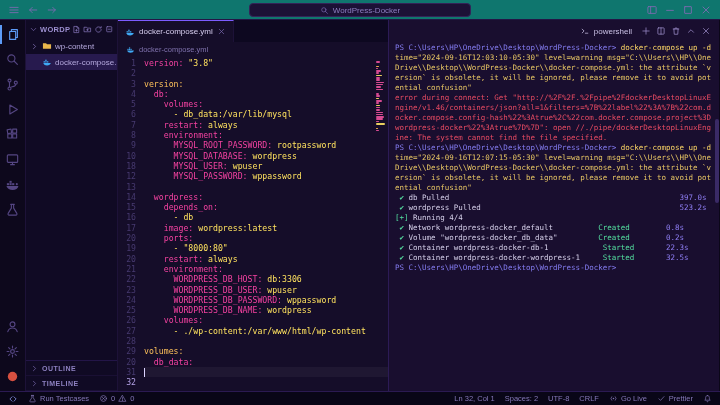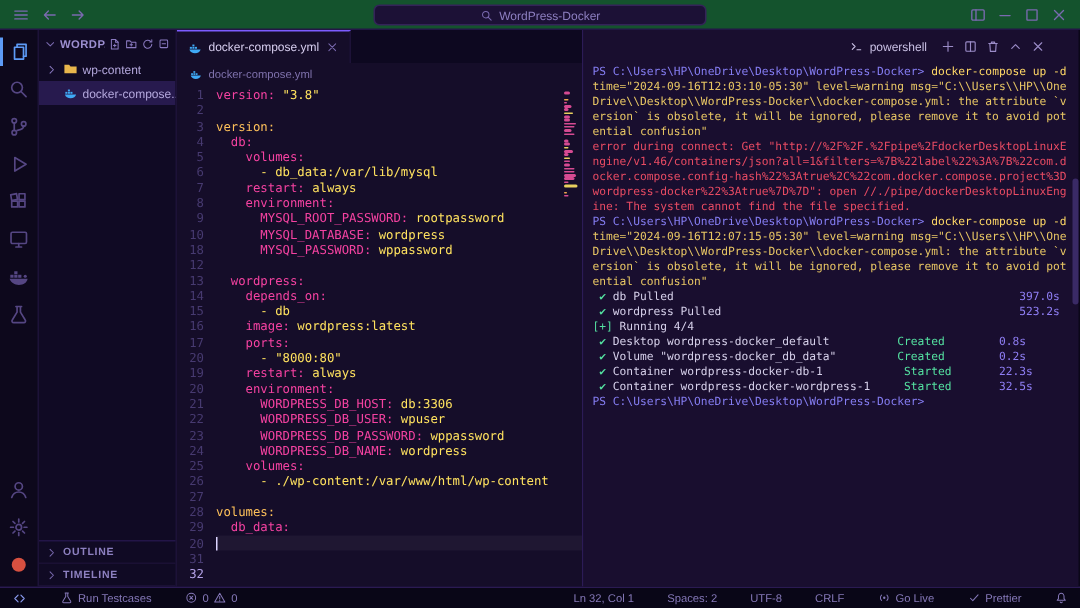--- a/index.html
+++ b/index.html
@@ -1,21 +1,21 @@
 <!DOCTYPE html>
 <html><head>
 <meta charset="utf-8">
 <style>
   *{margin:0;padding:0;box-sizing:border-box}
   html,body{width:720px;height:405px;overflow:hidden}
   body{background:#0b0718;font-family:"Liberation Sans","DejaVu Sans",sans-serif;color:#cfc8e8}
   .window{display:flex;flex-direction:column;width:720px;height:405px}
 
   
-  .titlebar{height:20px;background:#14532d;border-bottom:1px solid #231646;display:flex;align-items:center;justify-content:space-between;position:relative;flex:0 0 auto}
+  .titlebar{height:20px;background:#0f766e;border-bottom:1px solid #231646;display:flex;align-items:center;justify-content:space-between;position:relative;flex:0 0 auto}
   .tb-left{display:flex;align-items:center;gap:7px;padding-left:8px}
   .tb-right{display:flex;align-items:center;gap:6px;padding-right:8px}
   .tb-search{position:absolute;left:50%;top:3px;transform:translateX(-50%);width:222px;height:14px;background:#1c1136;border:1px solid #342359;border-radius:4px;display:flex;align-items:center;justify-content:center;gap:4px;font-size:8px;color:#8d7fc0;cursor:pointer}
 
   
   .icn{display:inline-flex;width:12px;height:12px;color:#7a6ab0;flex:0 0 auto}
   .icn svg{width:100%;height:100%}
   .icn.tiny{width:9px;height:9px}
   .icn.small{width:10px;height:10px}
 
@@ -60,41 +60,41 @@
   .cursor{display:inline-block;width:1px;height:9px;background:#dcd4ff;vertical-align:middle}
   .tk-k{color:#f542a1}
   .tk-t{color:#fdc05a}
   .tk-v{color:#ffe25f}
   .tk-w{color:#e8e3f5}
   .minimap{position:absolute;right:2px;top:4px;width:10px;display:flex;flex-direction:column;gap:.8px}
   .mm{height:1.5px;width:0;border-radius:1px}
 
   
   .terminal{width:330px;background:#190e2f;display:flex;flex-direction:column;position:relative;min-width:0}
-  .term-header{height:22px;display:flex;align-items:center;justify-content:flex-end;gap:9px;padding:0 22px;flex:0 0 auto}
+  .term-header{height:22px;display:flex;align-items:center;justify-content:flex-end;gap:9px;padding:0 8px;flex:0 0 auto}
   .term-tab{display:flex;align-items:center;gap:4px;font-size:8px;color:#c9c0e4;cursor:pointer}
   .term-tab .icn{width:10px;height:10px;color:#c9c0e4}
   .term-actions{display:flex;gap:5px}
   .term-actions .icn{width:10px;height:10px;color:#9b8cc8;cursor:pointer}
   .term-body{flex:1 1 auto;overflow:hidden;padding:1px 4px 0 6px;font-family:"DejaVu Sans Mono","DejaVu Sans",monospace;cursor:text}
   .tline{font-size:7.5px;line-height:10px;white-space:pre-wrap;word-break:break-all;min-height:10px}
   .t-pr{color:#857df2}
   .t-cm{color:#ffd866}
   .t-wr{color:#e8c664}
   .t-er{color:#e84b63}
   .t-ok{color:#54e0a0}
   .t-tx{color:#d6d0ea}
   .t-tm{color:#8f7ef4}
   .t-gr{color:#54e0a0}
   .term-scrollbar{position:absolute;top:22px;right:0;bottom:0;width:4px}
   .term-scrollbar .thumb{position:absolute;top:22%;height:84px;width:4px;background:#3a2a66;border-radius:2px}
 
   
   .statusbar{height:14px;background:#090617;border-top:1px solid #2b1a52;display:flex;align-items:center;justify-content:space-between;font-size:7.5px;color:#8578b8;flex:0 0 auto;padding:0 8px}
-  .st-left,.st-right{display:flex;align-items:center;gap:22px;white-space:nowrap}
+  .st-left,.st-right{display:flex;align-items:center;gap:10px;white-space:nowrap}
   .st-item{display:flex;align-items:center;gap:3px;cursor:pointer}
   .st-item .icn{width:9px;height:9px;color:#8578b8}
   .st-item[data-name="status-remote"] .icn{color:#8b9bf0;width:10px;height:10px}
 </style>
 </head>
 <body>
 
 <div class="window" data-name="vscode-window">
 
   <header class="titlebar" data-name="title-bar">
@@ -415,20 +415,21 @@
             <div class="cl" data-name="code-line-1"><span class="tk-k">version:</span><span class="tk-v"> "3.8"</span></div>
             <div class="cl" data-name="code-line-2"></div>
             <div class="cl" data-name="code-line-3"><span class="tk-t">version:</span></div>
             <div class="cl" data-name="code-line-4"><span class="tk-w">  </span><span class="tk-k">db:</span></div>
             <div class="cl" data-name="code-line-6"><span class="tk-w">    </span><span class="tk-k">volumes:</span></div>
             <div class="cl" data-name="code-line-7"><span class="tk-w">      </span><span class="tk-v">- db_data:/var/lib/mysql</span></div>
             <div class="cl" data-name="code-line-8"><span class="tk-w">    </span><span class="tk-k">restart:</span><span class="tk-v"> always</span></div>
             <div class="cl" data-name="code-line-9"><span class="tk-w">    </span><span class="tk-k">environment:</span></div>
             <div class="cl" data-name="code-line-10"><span class="tk-w">      </span><span class="tk-k">MYSQL_ROOT_PASSWORD:</span><span class="tk-v"> rootpassword</span></div>
             <div class="cl" data-name="code-line-11"><span class="tk-w">      </span><span class="tk-k">MYSQL_DATABASE:</span><span class="tk-v"> wordpress</span></div>
+            <div class="cl" data-name="code-line-12"><span class="tk-w">      </span><span class="tk-k">MYSQL_USER:</span><span class="tk-v"> wpuser</span></div>
             <div class="cl" data-name="code-line-13"><span class="tk-w">      </span><span class="tk-k">MYSQL_PASSWORD:</span><span class="tk-v"> wppassword</span></div>
             <div class="cl" data-name="code-line-14"></div>
             <div class="cl" data-name="code-line-15"><span class="tk-w">  </span><span class="tk-k">wordpress:</span></div>
             <div class="cl" data-name="code-line-16"><span class="tk-w">    </span><span class="tk-k">depends_on:</span></div>
             <div class="cl" data-name="code-line-17"><span class="tk-w">      </span><span class="tk-v">- db</span></div>
             <div class="cl" data-name="code-line-18"><span class="tk-w">    </span><span class="tk-k">image:</span><span class="tk-v"> wordpress:latest</span></div>
             <div class="cl" data-name="code-line-19"><span class="tk-w">    </span><span class="tk-k">ports:</span></div>
             <div class="cl" data-name="code-line-20"><span class="tk-w">      </span><span class="tk-v">- "8000:80"</span></div>
             <div class="cl" data-name="code-line-21"><span class="tk-w">    </span><span class="tk-k">restart:</span><span class="tk-v"> always</span></div>
             <div class="cl" data-name="code-line-22"><span class="tk-w">    </span><span class="tk-k">environment:</span></div>
@@ -521,21 +522,21 @@
       </div>
       <div class="term-body" id="term-body" data-name="terminal-output">
           <div class="tline" data-name="terminal-line"><span class="t-pr">PS C:\Users\HP\OneDrive\Desktop\WordPress-Docker&gt;</span><span class="t-cm"> docker-compose up -d</span></div>
           <div class="tline" data-name="terminal-line"><span class="t-wr">time="2024-09-16T12:03:10-05:30" level=warning msg="C:\\Users\\HP\\OneDrive\\Desktop\\WordPress-Docker\\docker-compose.yml: the attribute `version` is obsolete, it will be ignored, please remove it to avoid potential confusion"</span></div>
           <div class="tline" data-name="terminal-line"><span class="t-er">error during connect: Get "http://%2F%2F.%2Fpipe%2FdockerDesktopLinuxEngine/v1.46/containers/json?all=1&amp;filters=%7B%22label%22%3A%7B%22com.docker.compose.config-hash%22%3Atrue%2C%22com.docker.compose.project%3Dwordpress-docker%22%3Atrue%7D%7D": open //./pipe/dockerDesktopLinuxEngine: The system cannot find the file specified.</span></div>
           <div class="tline" data-name="terminal-line"><span class="t-pr">PS C:\Users\HP\OneDrive\Desktop\WordPress-Docker&gt;</span><span class="t-cm"> docker-compose up -d</span></div>
           <div class="tline" data-name="terminal-line"><span class="t-wr">time="2024-09-16T12:07:15-05:30" level=warning msg="C:\\Users\\HP\\OneDrive\\Desktop\\WordPress-Docker\\docker-compose.yml: the attribute `version` is obsolete, it will be ignored, please remove it to avoid potential confusion"</span></div>
           <div class="tline" data-name="terminal-line"><span class="t-ok"> ✔</span><span class="t-tx"> db Pulled                                                   </span><span class="t-tm">397.0s</span></div>
           <div class="tline" data-name="terminal-line"><span class="t-ok"> ✔</span><span class="t-tx"> wordpress Pulled                                            </span><span class="t-tm">523.2s</span></div>
           <div class="tline" data-name="terminal-line"><span class="t-ok">[+]</span><span class="t-tx"> Running 4/4</span></div>
-          <div class="tline" data-name="terminal-line"><span class="t-ok"> ✔</span><span class="t-tx"> Desktop wordpress-docker_default          </span><span class="t-gr">Created</span><span class="t-tx">        </span><span class="t-tm">0.8s</span></div>
+          <div class="tline" data-name="terminal-line"><span class="t-ok"> ✔</span><span class="t-tx"> Network wordpress-docker_default          </span><span class="t-gr">Created</span><span class="t-tx">        </span><span class="t-tm">0.8s</span></div>
           <div class="tline" data-name="terminal-line"><span class="t-ok"> ✔</span><span class="t-tx"> Volume "wordpress-docker_db_data"         </span><span class="t-gr">Created</span><span class="t-tx">        </span><span class="t-tm">0.2s</span></div>
           <div class="tline" data-name="terminal-line"><span class="t-ok"> ✔</span><span class="t-tx"> Container wordpress-docker-db-1            </span><span class="t-gr">Started</span><span class="t-tx">       </span><span class="t-tm">22.3s</span></div>
           <div class="tline" data-name="terminal-line"><span class="t-ok"> ✔</span><span class="t-tx"> Container wordpress-docker-wordpress-1     </span><span class="t-gr">Started</span><span class="t-tx">       </span><span class="t-tm">32.5s</span></div>
           <div class="tline" data-name="terminal-line"><span class="t-pr">PS C:\Users\HP\OneDrive\Desktop\WordPress-Docker&gt;</span></div>
         </div>
       <div class="term-scrollbar" data-name="terminal-scrollbar">
           <div class="thumb"></div>
         </div>
     </section>
 

